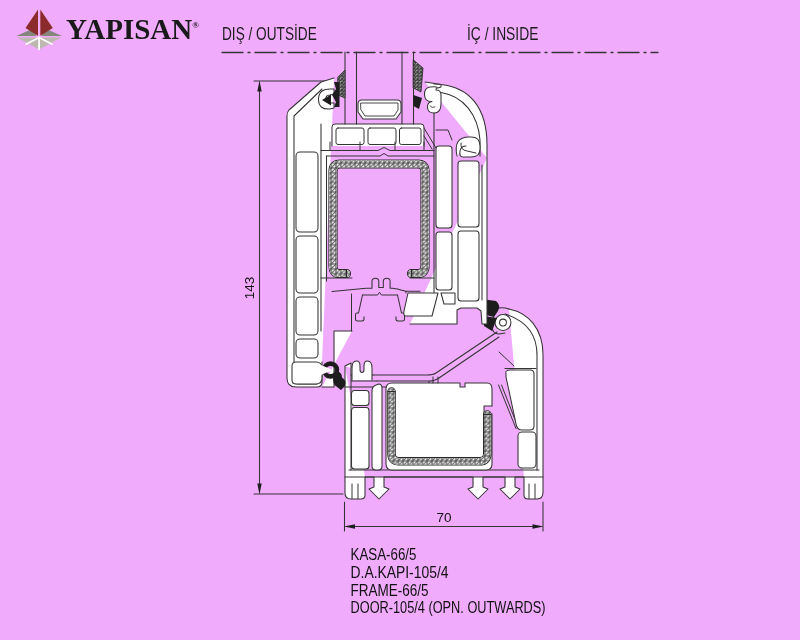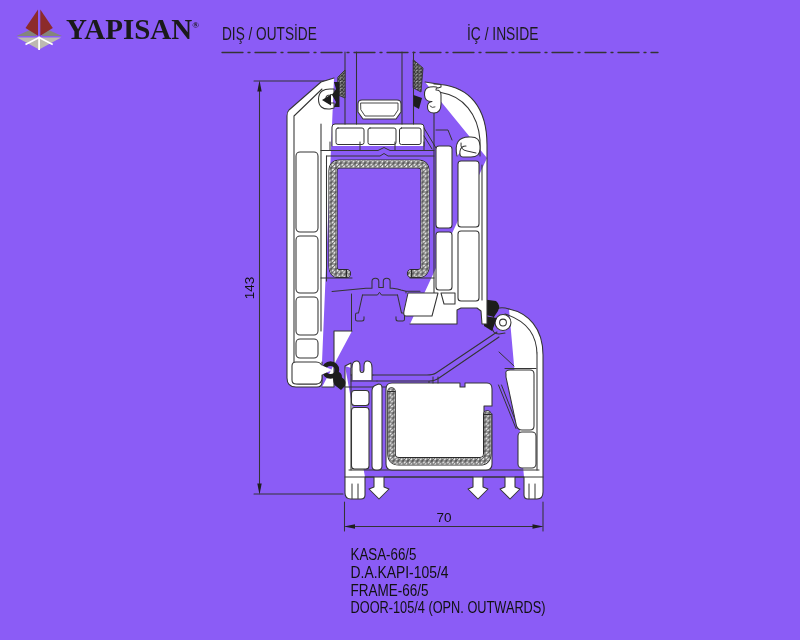--- a/index.html
+++ b/index.html
@@ -1,16 +1,16 @@
 <!DOCTYPE html>
 <html><head>
 <meta charset="utf-8">
 <style>
   html,body{margin:0;padding:0;background:#fff;}
-  #page{position:relative;width:800px;height:640px;background:#8b5cf6;overflow:hidden;
+  #page{position:relative;width:800px;height:640px;background:#f0abfc;overflow:hidden;
         font-family:"Liberation Sans",sans-serif;}
 </style>
 </head>
 <body>
 <div id="page">
 
   <div style="position:absolute;left:0;top:0;width:220px;height:60px;">
 
     <svg width="220" height="60" style="position:absolute;left:0;top:0;">
 

